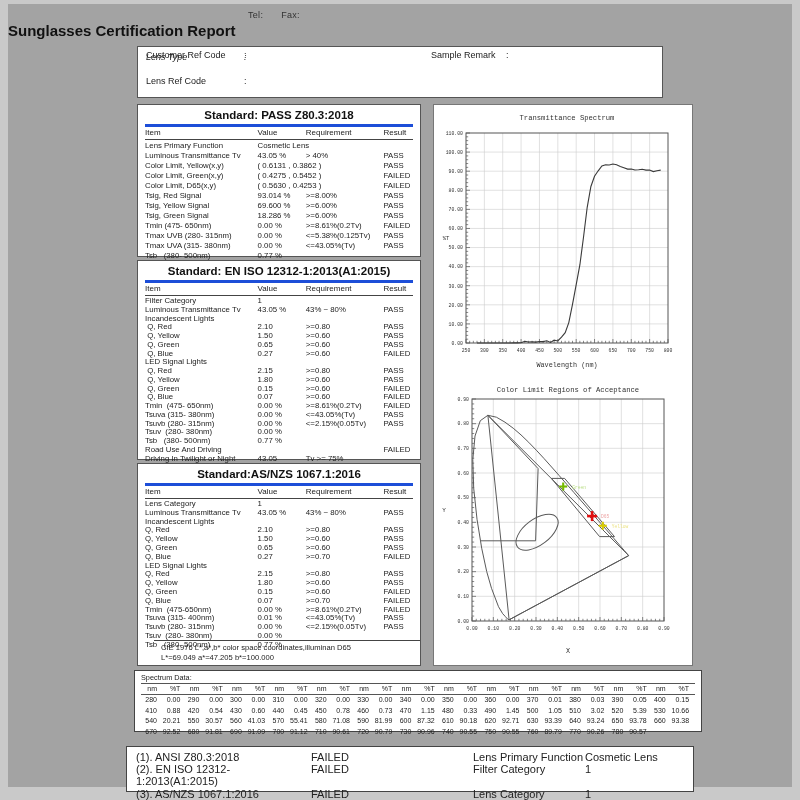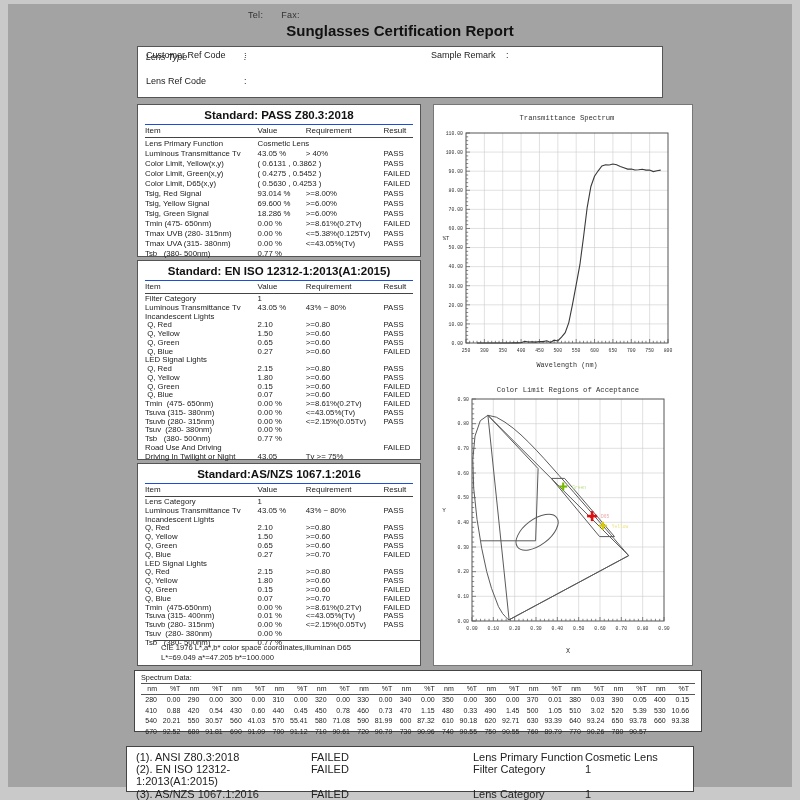--- a/index.html
+++ b/index.html
@@ -1,29 +1,29 @@
 <!DOCTYPE html>
 <html><head>
 <meta charset="utf-8">
 <style>
   html,body{margin:0;padding:0;}
   body{width:800px;height:800px;position:relative;background:#c9c9c9;font-family:"Liberation Sans",sans-serif;color:#222;}
   .page{position:absolute;left:8px;top:4px;right:8px;bottom:13px;background:#a3a3a3;}
   .telfax{position:absolute;left:240px;top:6px;font-size:9px;color:#333;letter-spacing:.3px;}
   .telfax span{margin-right:18px;}
-  .page-title{position:absolute;left:0;top:18px;width:784px;text-align:center;font-size:15px;font-weight:bold;color:#111;}
+  .page-title{position:absolute;left:0;top:18px;width:784px;font-size:15px;font-weight:bold;color:#111;}
   .box{position:absolute;border:1px solid #555;background:#fff;box-sizing:border-box;}
   .info-box{left:129px;top:42px;width:526px;height:52px;font-size:9px;}
   .info-row{position:absolute;left:8px;height:13px;line-height:13px;}
   .info-sep{position:absolute;left:98px;top:0;}
   .remark-label{position:absolute;left:293px;top:3px;}
   .remark-sep{position:absolute;left:368px;top:3px;}
   .std-box{left:129px;width:284px;}
   .std-title{text-align:center;font-weight:bold;font-size:11.5px;padding-top:4px;color:#111;}
-  .std-head{display:grid;grid-template-columns:42% 18% 29% 11%;font-size:8px;border-top:1px solid #1d4ed8;border-bottom:1px solid #444;margin:3px 7px 0 7px;line-height:12px;color:#222;}
+  .std-head{display:grid;grid-template-columns:42% 18% 29% 11%;font-size:8px;border-top:3px solid #1d4ed8;border-bottom:1px solid #444;margin:3px 7px 0 7px;line-height:12px;color:#222;}
   .std-rows{margin:1px 7px 0 7px;font-size:7.8px;}
   .std-row{display:grid;grid-template-columns:42% 18% 29% 11%;}
   .std-row span,.std-head span{white-space:pre;overflow:visible;}
   .t0 .std-row{line-height:10px;}
   .t1 .std-row{line-height:8.75px;}
   .t2 .std-row{line-height:8.8px;}
   .cie-footer{position:absolute;left:0;right:0;bottom:0;border-top:1px solid #444;font-size:7.6px;line-height:10px;padding:2px 7px;margin-left:16px;}
   .panel{left:425px;top:100px;width:260px;height:562px;border:1px solid #777;}
   .spec-box{left:126px;top:666px;width:568px;height:62px;border:1.5px solid #444;font-size:7px;}
   .spec-title{font-size:7.3px;padding:2px 0 1px 6px;}

